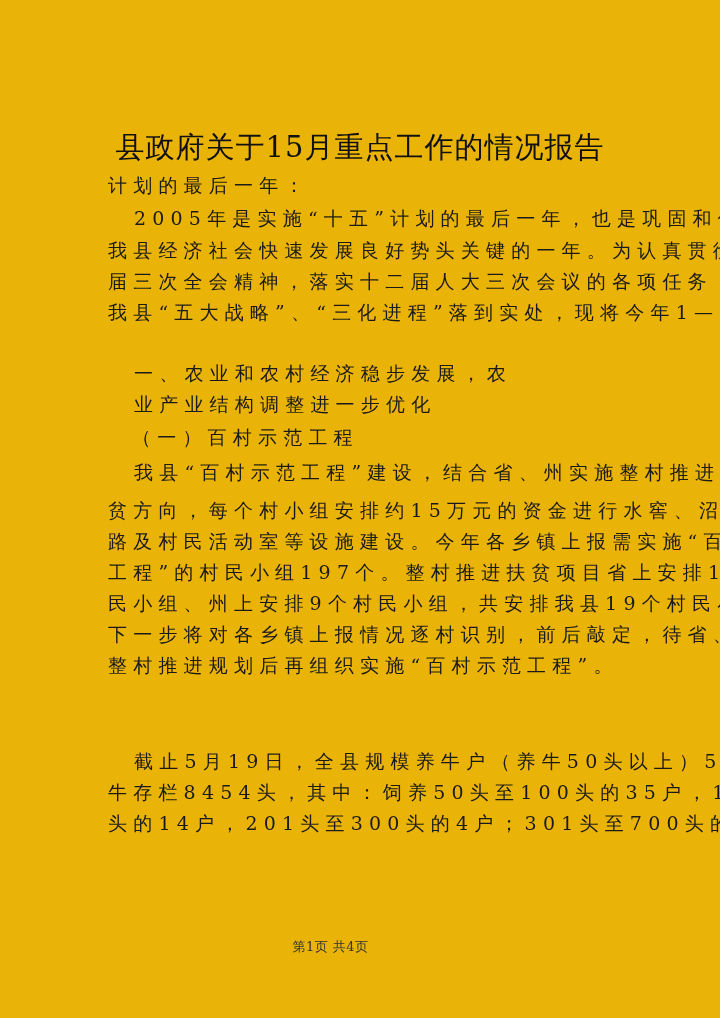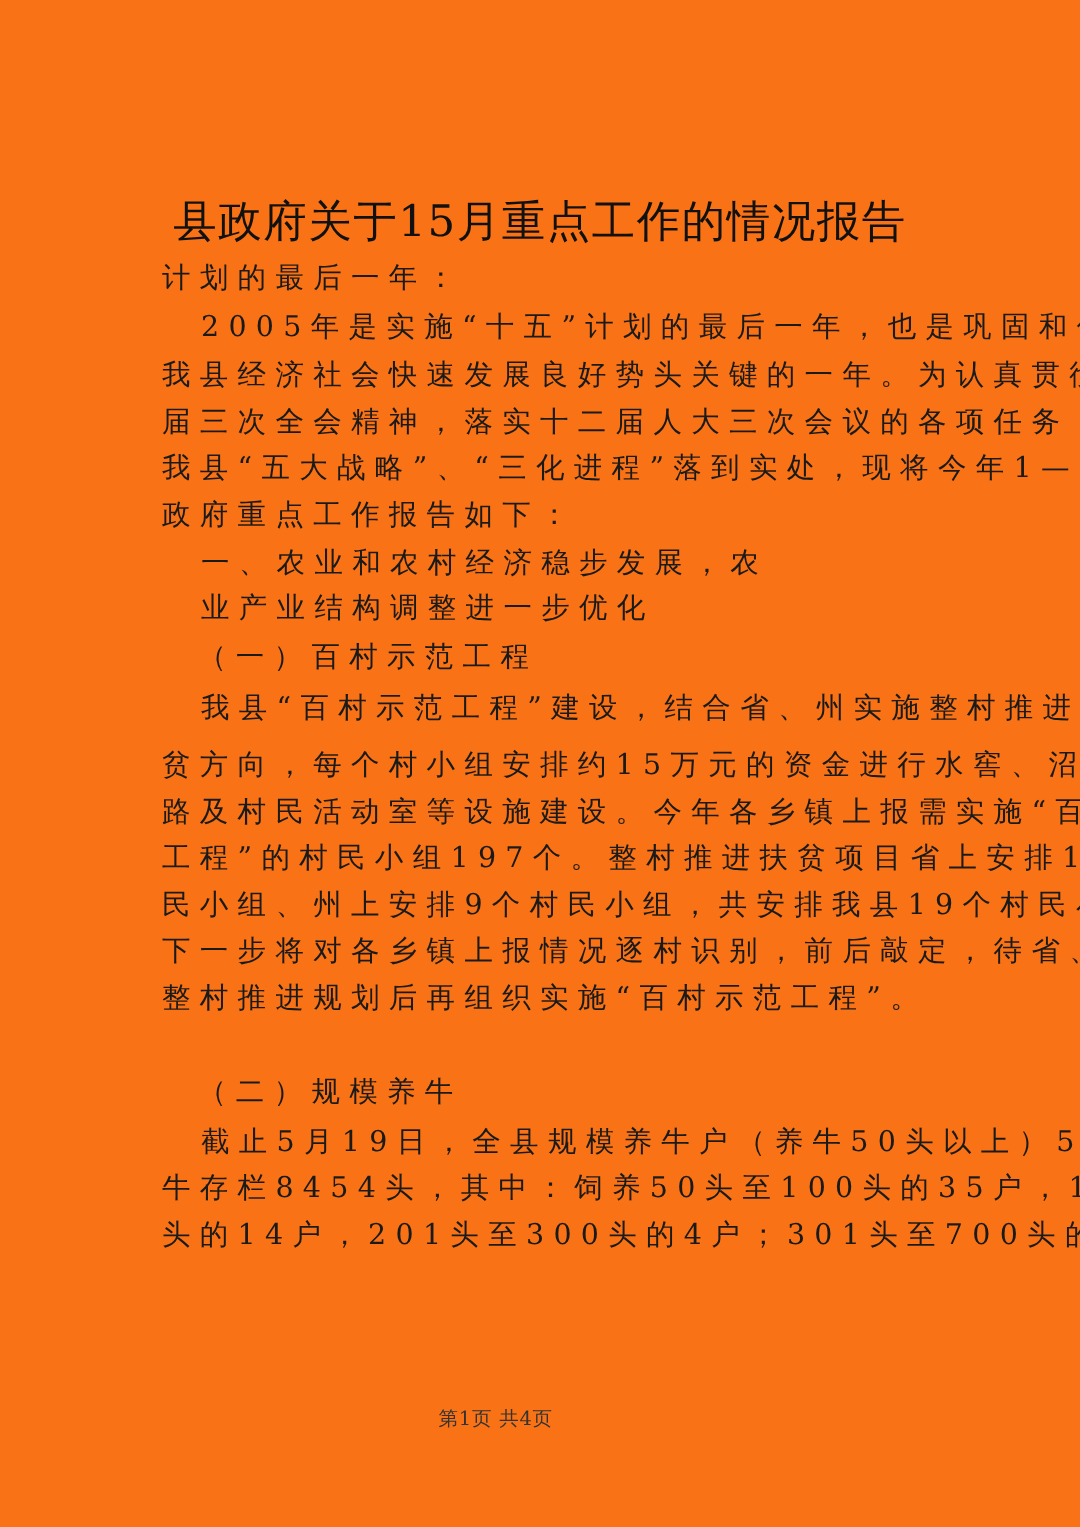--- a/index.html
+++ b/index.html
@@ -13,21 +13,21 @@
       position: relative;
       overflow: hidden;
       font-family: "DejaVu Serif", "Liberation Serif", serif;
       color: #1a1a1a;
     }
     .page {
       position: absolute;
       left: 0; top: 0;
       width: 720px;
       height: 1018px;
-      background: #f97316;
+      background: #eab308;
     }
     .title {
       position: absolute;
       left: 0;
       width: 720px;
       top: 128px;
       text-align: center;
       font-size: 29px;
       line-height: 38px;
       font-weight: normal;
@@ -38,21 +38,21 @@
       position: absolute;
       left: 108px;
       width: 530px;
       font-size: 19px;
       line-height: 24px;
       letter-spacing: 6.2px;
       white-space: nowrap;
       color: #1a1a1a;
     }
     .indent { left: 134px; }
-    .indent2 { left: 132px; }
+    .indent2 { left: 132px; font-family: Liberation Serif, serif; }
     .footer {
       position: absolute;
       left: 0;
       width: 661px;
       top: 938px;
       text-align: center;
       font-size: 13px;
       line-height: 18px;
       color: #333;
       letter-spacing: 0.5px;
@@ -64,35 +64,33 @@
 <div class="page">
 
   <div class="title">县政府关于15月重点工作的情况报告</div>
 
   <div class="line" style="top:173px;">计划的最后一年：</div>
 
   <div class="line indent" style="top:206px;">2005年是实施“十五”计划的最后一年，也是巩固和保持</div>
   <div class="line" style="top:238px;">我县经济社会快速发展良好势头关键的一年。为认真贯彻县委十</div>
   <div class="line" style="top:269px;">届三次全会精神，落实十二届人大三次会议的各项任务，真正把</div>
   <div class="line" style="top:300px;">我县“五大战略”、“三化进程”落到实处，现将今年1—5月县</div>
-  <div class="line" style="top:331px;">政府重点工作报告如下：</div>
 
-  <div class="line indent" style="top:363px;">一、农业和农村经济稳步发展，农</div>
+  <div class="line indent" style="top:363px;font-family:Liberation Mono, monospace;">一、农业和农村经济稳步发展，农</div>
   <div class="line indent" style="top:394px;font-family:Liberation Mono, monospace;">业产业结构调整进一步优化</div>
 
   <div class="line indent2" style="top:426px;">（一）百村示范工程</div>
 
   <div class="line indent" style="top:460px;">我县“百村示范工程”建设，结合省、州实施整村推进的扶</div>
   <div class="line" style="top:498px;">贫方向，每个村小组安排约15万元的资金进行水窖、沼气、道</div>
   <div class="line" style="top:529px;">路及村民活动室等设施建设。今年各乡镇上报需实施“百村示范</div>
   <div class="line" style="top:560px;">工程”的村民小组197个。整村推进扶贫项目省上安排10个村</div>
   <div class="line" style="top:591px;">民小组、州上安排9个村民小组，共安排我县19个村民小组。</div>
   <div class="line" style="top:622px;">下一步将对各乡镇上报情况逐村识别，前后敲定，待省、州批复</div>
   <div class="line" style="top:653px;">整村推进规划后再组织实施“百村示范工程”。</div>
 
-  <div class="line indent2" style="top:716px;">（二）规模养牛</div>
 
   <div class="line indent" style="top:749px;">截止5月19日，全县规模养牛户（养牛50头以上）58户，</div>
   <div class="line" style="top:780px;">牛存栏8454头，其中：饲养50头至100头的35户，101头至200</div>
   <div class="line" style="top:811px;">头的14户，201头至300头的4户；301头至700头的5户。小</div>
 
   <div class="footer">第1页 共4页</div>
 </div>
 
 </body></html>

